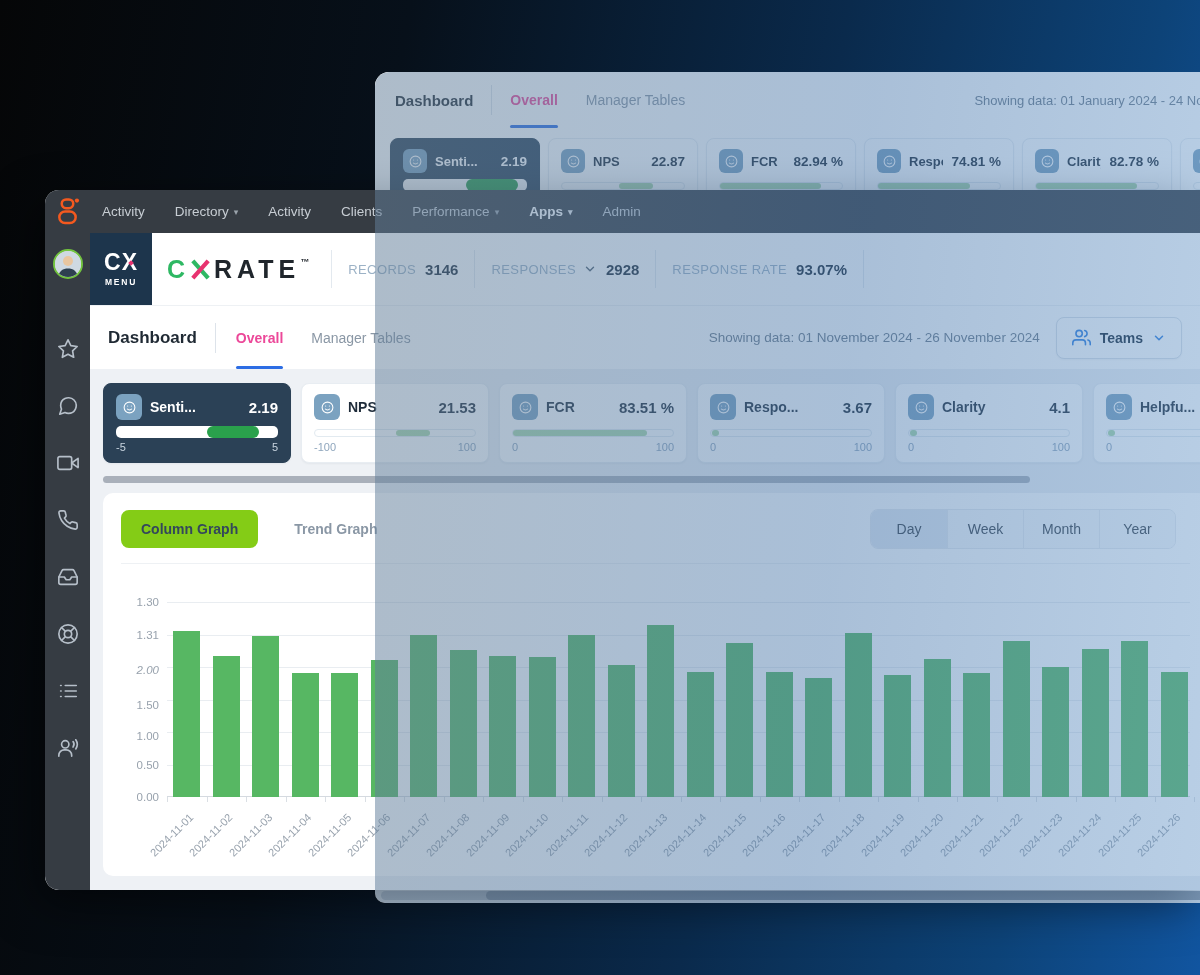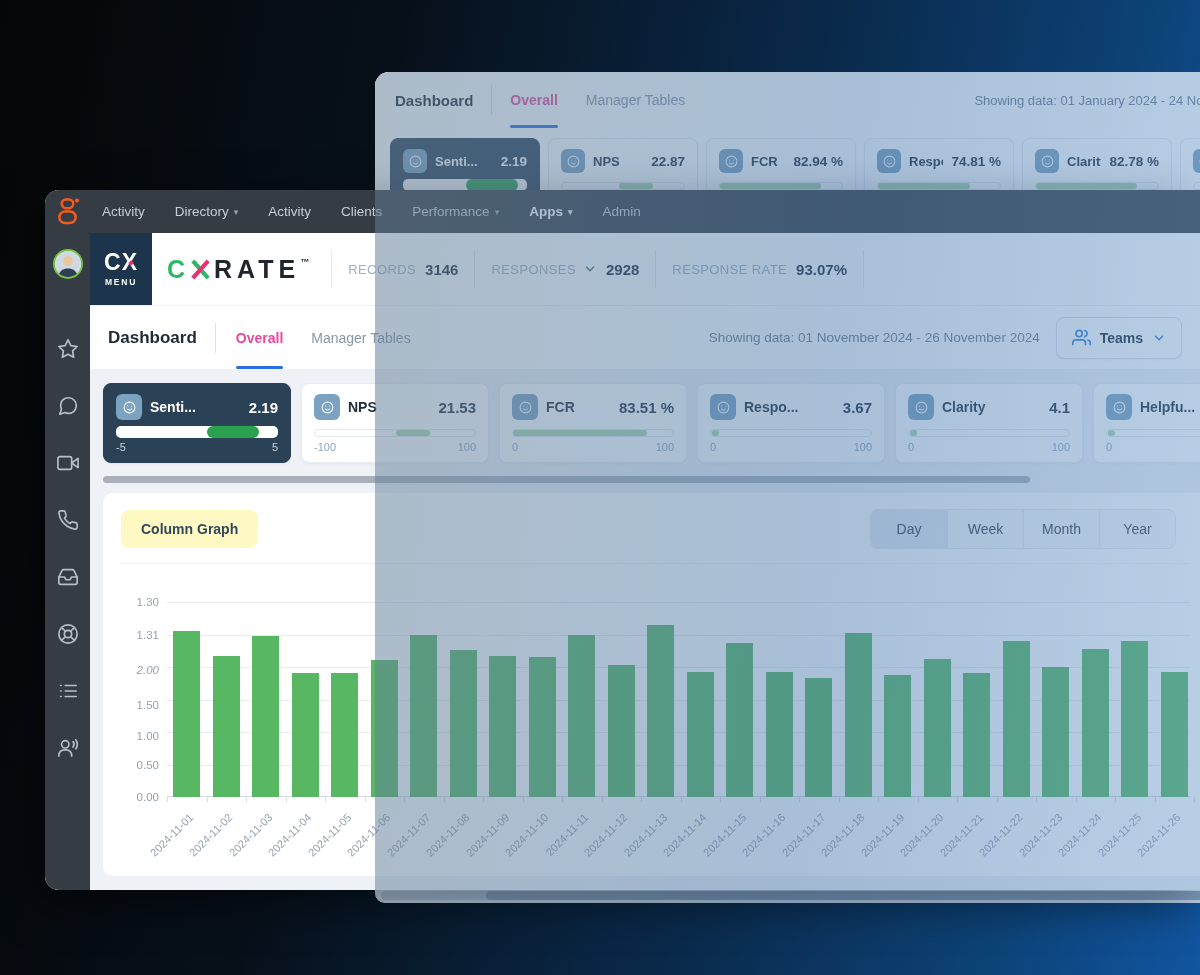--- a/index.html
+++ b/index.html
@@ -109,21 +109,21 @@
   .scroll-thumb { position:absolute; left:0; top:0; height:7px; width:927px;
     border-radius:4px; background:#a9b0ba; cursor:pointer; }
 
   .chart-card { margin:10px -8px 0 0; background:#fff; border-radius:10px; flex:1;
     padding:16px 18px 6px; display:flex; flex-direction:column; min-height:0; }
   .controls { display:flex; align-items:center; border-bottom:1px solid #eef1f4;
     padding-bottom:14px; flex:0 0 auto; }
   .view-tabs { display:flex; gap:16px; align-items:center; }
   .view-tab { padding:11px 20px; border-radius:8px; font-weight:700; font-size:14px;
     color:#8a97a5; cursor:pointer; white-space:nowrap; }
-  .view-tab.active { background:#fef9c3; color:#33475c; }
+  .view-tab.active { background:#84cc16; color:#33475c; }
   .range-tabs { margin-left:auto; margin-right:14px; display:flex; border:1px solid #e6eaef;
     border-radius:8px; overflow:hidden; flex:0 0 auto; }
   .range-tab { width:76px; height:38px; display:flex; align-items:center; justify-content:center;
     font-size:14px; color:#39424c; background:#f7f9fb; border-left:1px solid #e6eaef; cursor:pointer; }
   .range-tab:first-child { border-left:none; }
   .range-tab.active { background:#e4eaf2; }
 
   .chart-wrap { flex:1; display:flex; margin-top:30px; min-height:0; }
   .ylabels { width:46px; position:relative; height:195px; margin-top:8px; flex:0 0 auto; }
   .ylabel { position:absolute; right:8px; font-size:11.5px; color:#98a2ad; }
@@ -573,20 +573,21 @@
               </div>
             </div>
           <div class="scrollbar">
             <div class="scroll-thumb"></div>
           </div>
 
           <div class="chart-card">
             <div class="controls">
               <div class="view-tabs">
                   <span class="view-tab active">Column Graph</span>
+                  <span class="view-tab">Trend Graph</span>
                 </div>
               <div class="range-tabs">
                   <span class="range-tab active">Day</span>
                   <span class="range-tab">Week</span>
                   <span class="range-tab">Month</span>
                   <span class="range-tab">Year</span>
                 </div>
             </div>
             <div class="chart-wrap">
               <div class="ylabels">

